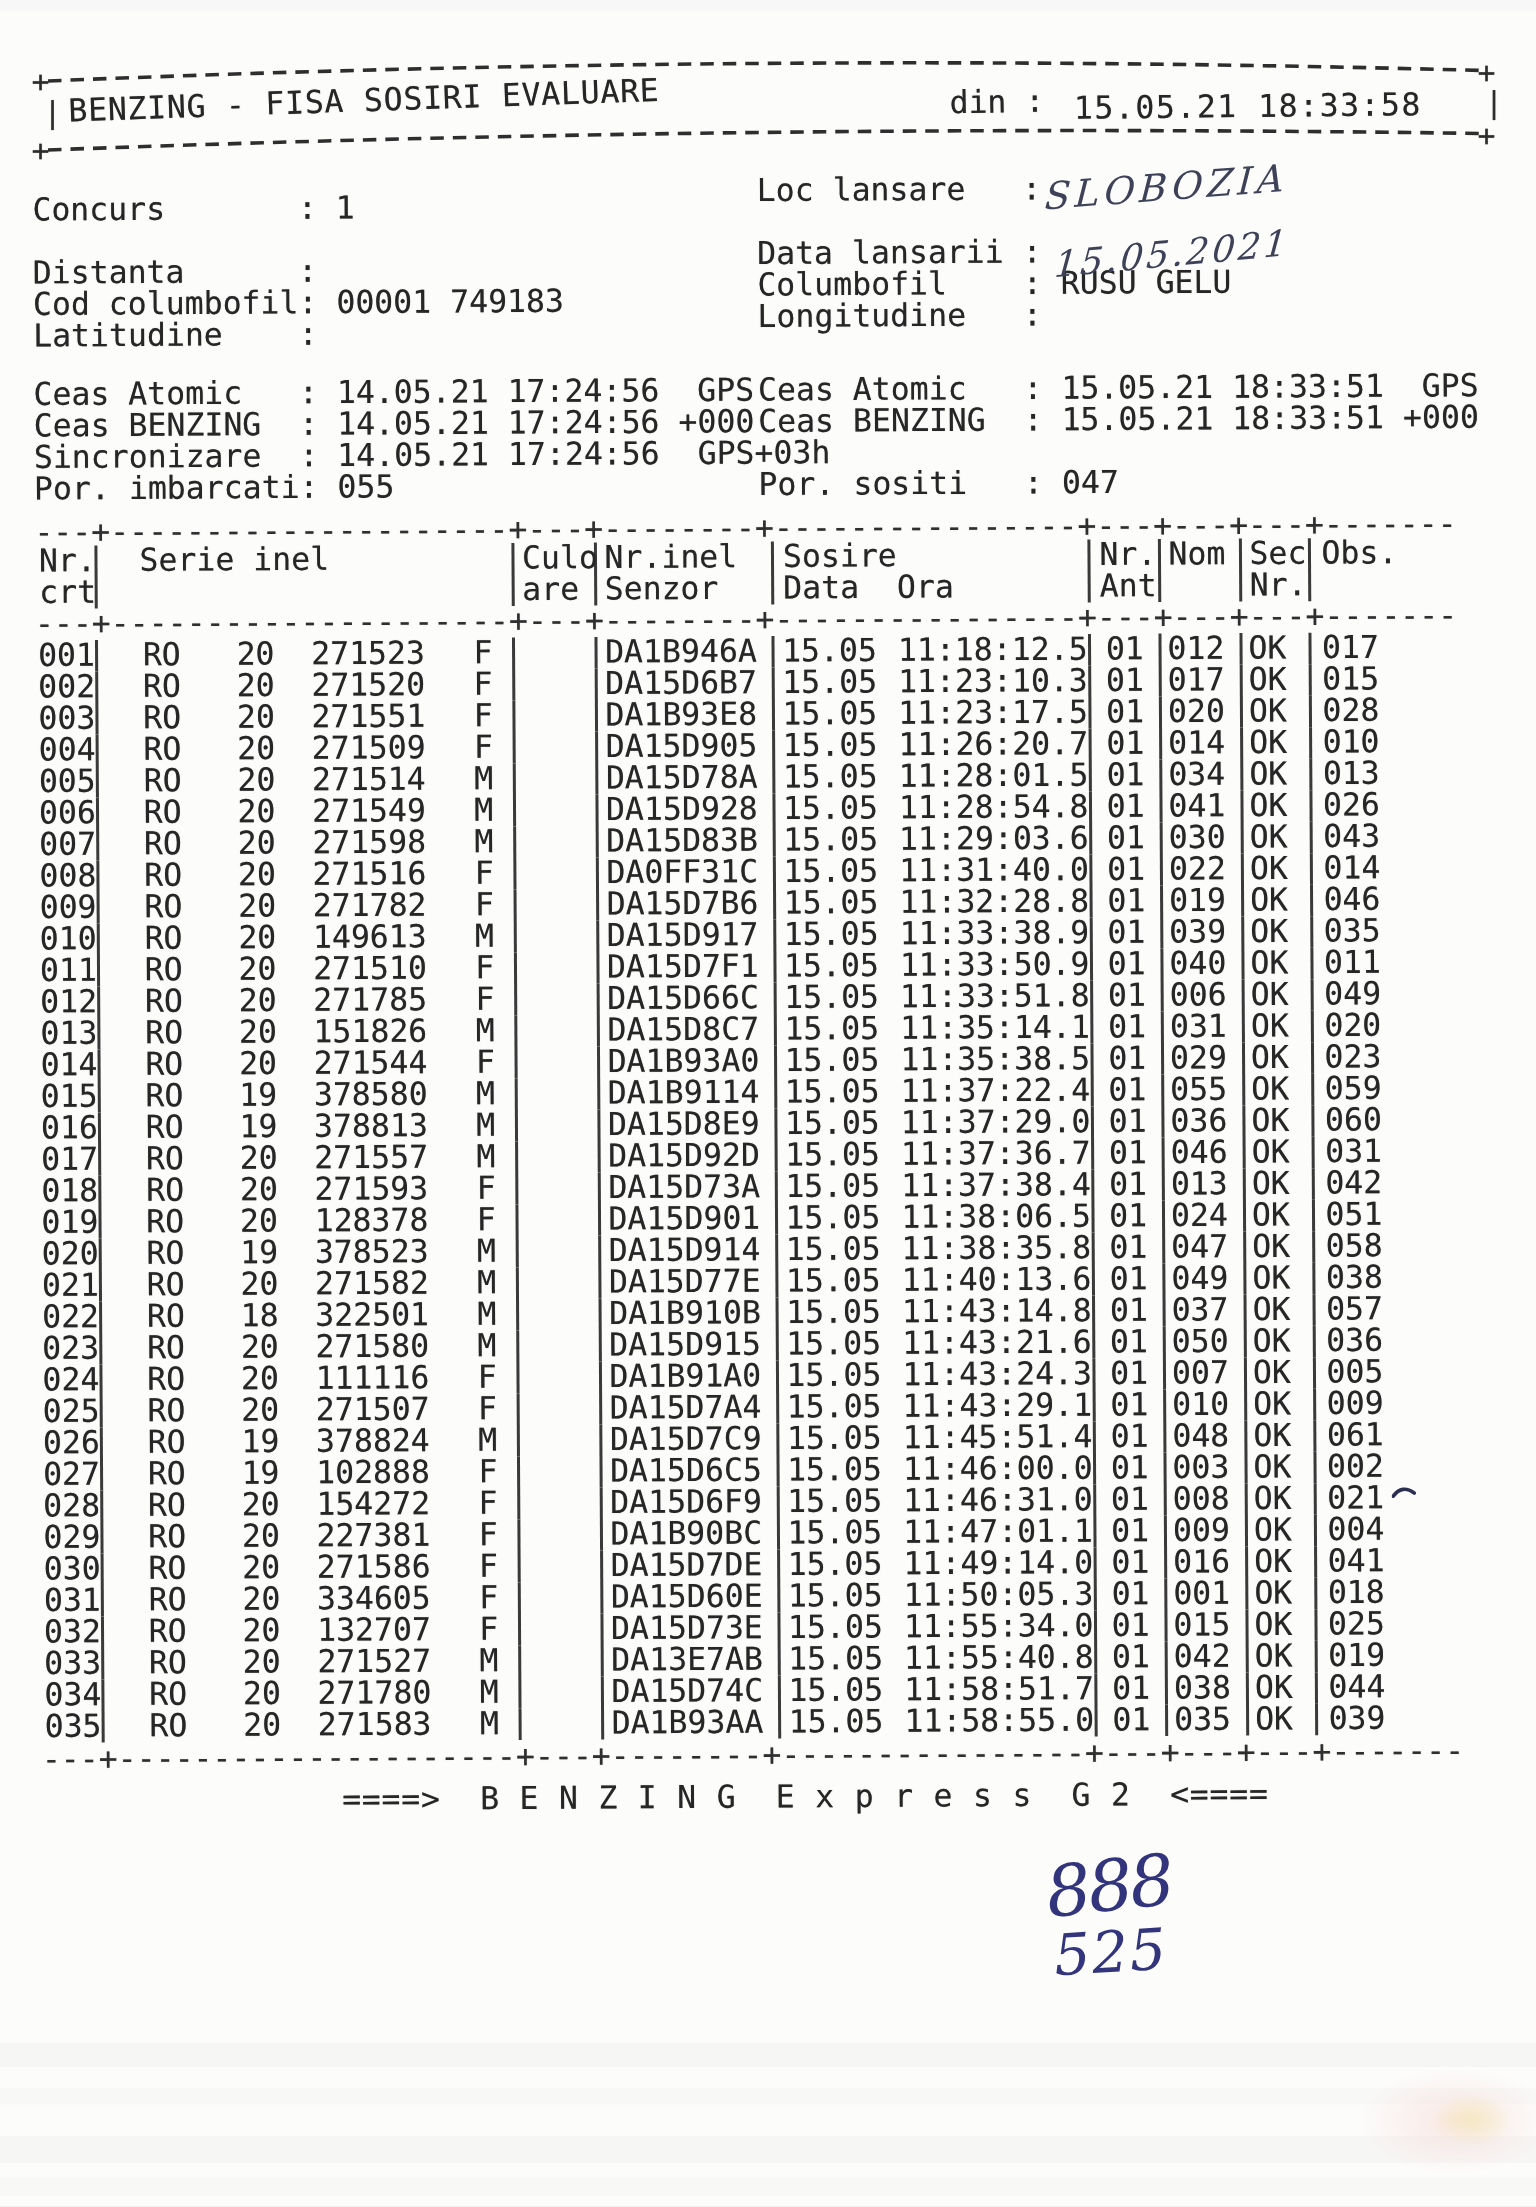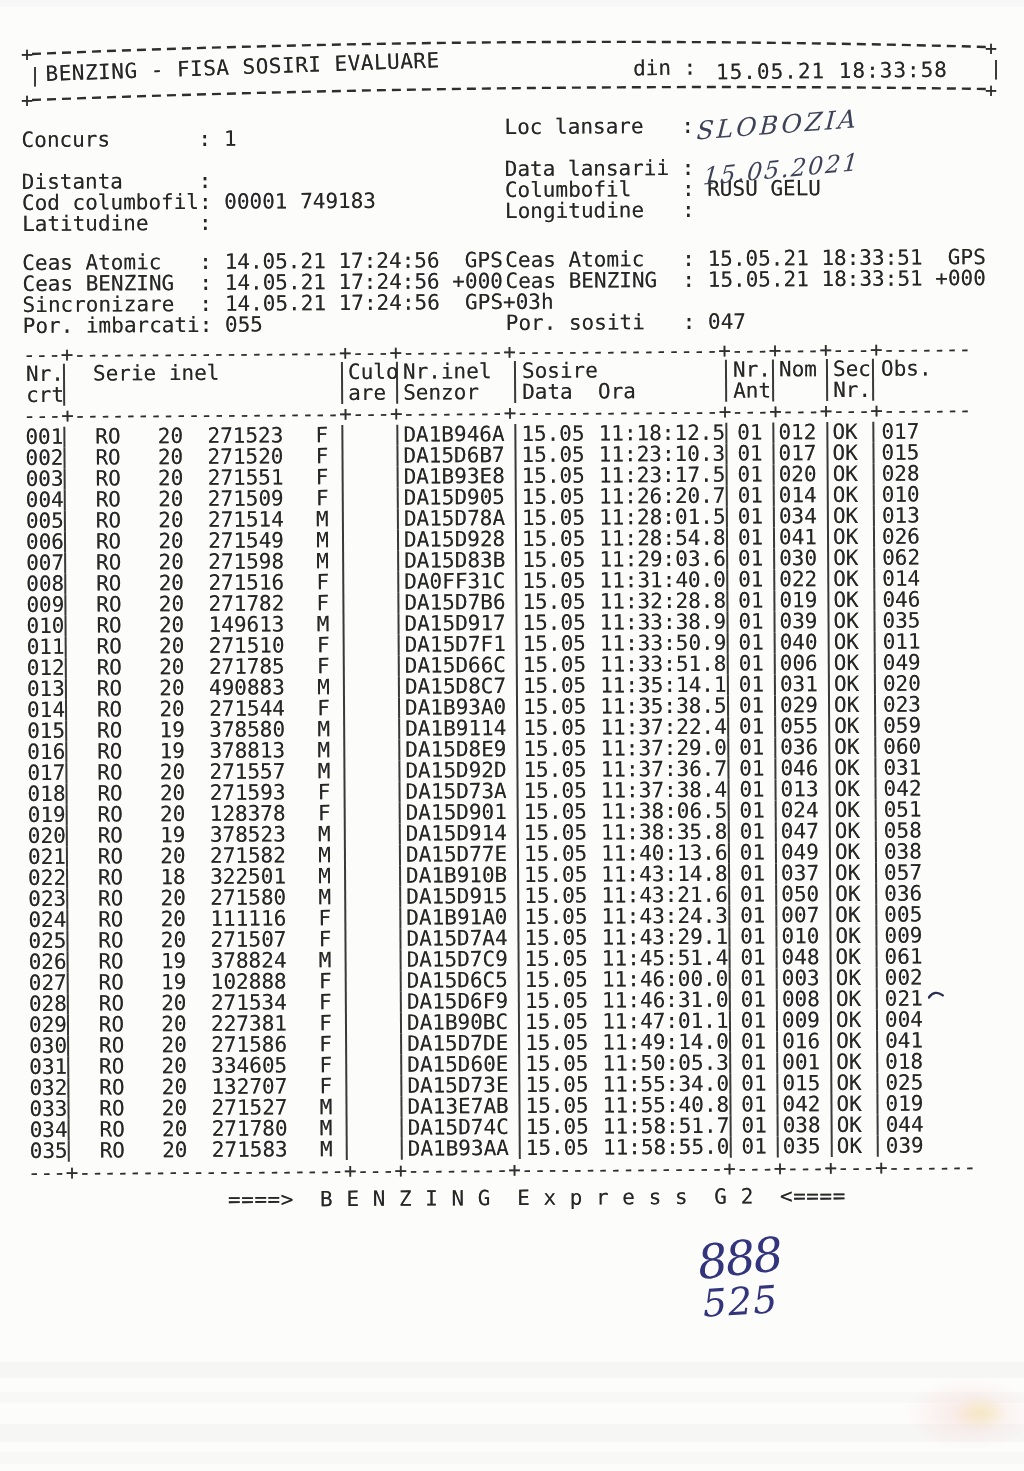--- a/index.html
+++ b/index.html
@@ -277,21 +277,21 @@
             <span>20</span>
             <span>271598</span>
             <span>M</span>
           </span>
           <span class="c culo"></span>
           <span class="c senzor">DA15D83B</span>
           <span class="c sosire"><span class="s-date">15.05</span><span class="s-time">11:29:03.6</span></span>
           <span class="c ant">01</span>
           <span class="c nom">030</span>
           <span class="c sec">OK</span>
-          <span class="c obs">062</span>
+          <span class="c obs">043</span>
         </div>
 
         <div class="grid-row trow">
           <span class="c nr">008</span>
           <span class="c serie">
             <span>RO</span>
             <span>20</span>
             <span>271516</span>
             <span>F</span>
           </span>
@@ -370,21 +370,21 @@
           <span class="c nom">006</span>
           <span class="c sec">OK</span>
           <span class="c obs">049</span>
         </div>
 
         <div class="grid-row trow">
           <span class="c nr">013</span>
           <span class="c serie">
             <span>RO</span>
             <span>20</span>
-            <span>490883</span>
+            <span>151826</span>
             <span>M</span>
           </span>
           <span class="c culo"></span>
           <span class="c senzor">DA15D8C7</span>
           <span class="c sosire"><span class="s-date">15.05</span><span class="s-time">11:35:14.1</span></span>
           <span class="c ant">01</span>
           <span class="c nom">031</span>
           <span class="c sec">OK</span>
           <span class="c obs">020</span>
         </div>
@@ -625,21 +625,21 @@
           <span class="c nom">003</span>
           <span class="c sec">OK</span>
           <span class="c obs">002</span>
         </div>
 
         <div class="grid-row trow">
           <span class="c nr">028</span>
           <span class="c serie">
             <span>RO</span>
             <span>20</span>
-            <span>271534</span>
+            <span>154272</span>
             <span>F</span>
           </span>
           <span class="c culo"></span>
           <span class="c senzor">DA15D6F9</span>
           <span class="c sosire"><span class="s-date">15.05</span><span class="s-time">11:46:31.0</span></span>
           <span class="c ant">01</span>
           <span class="c nom">008</span>
           <span class="c sec">OK</span>
           <span class="c obs">021</span>
         </div>

